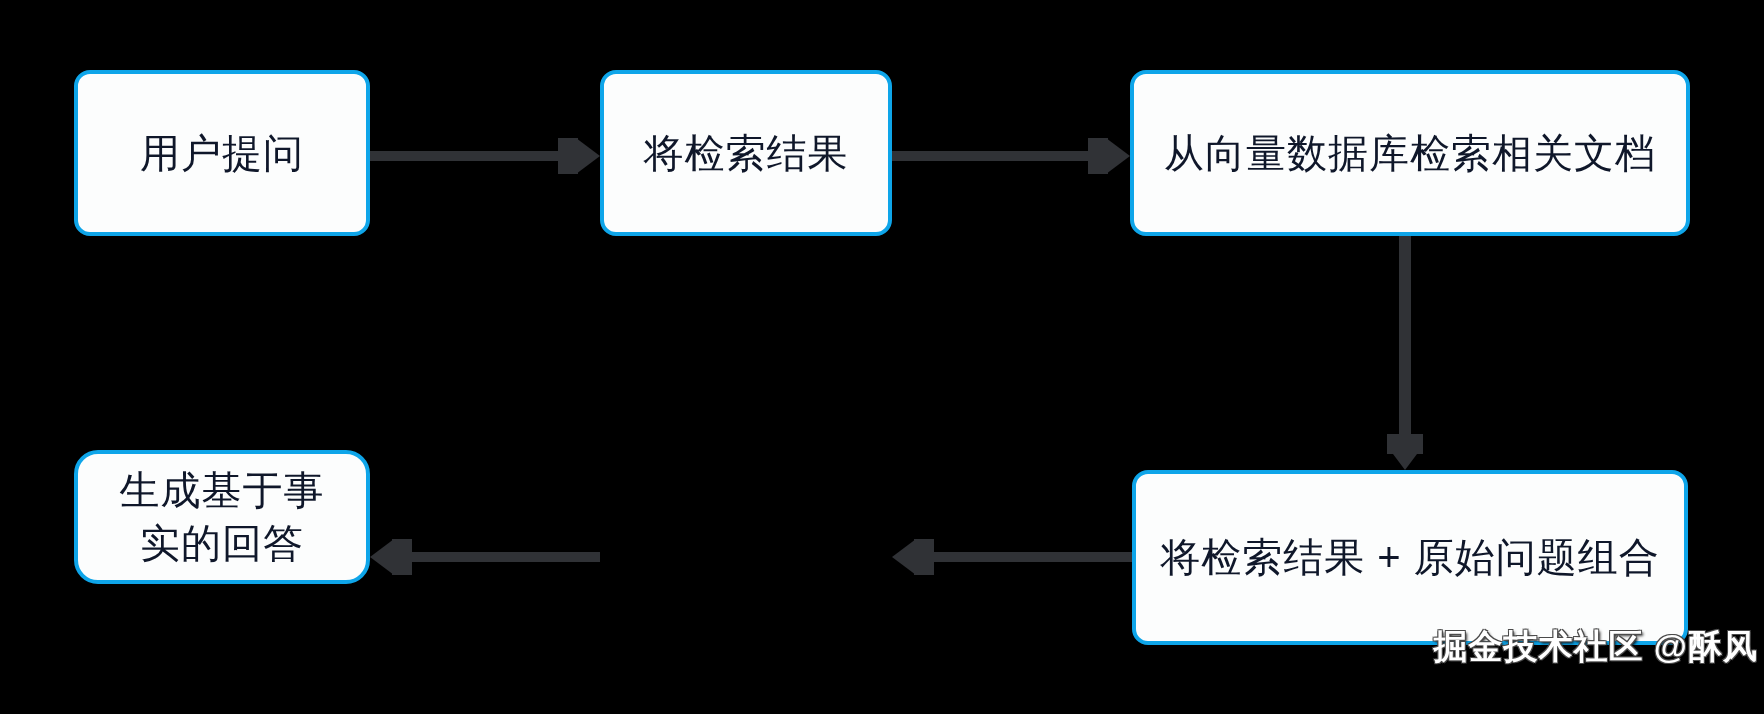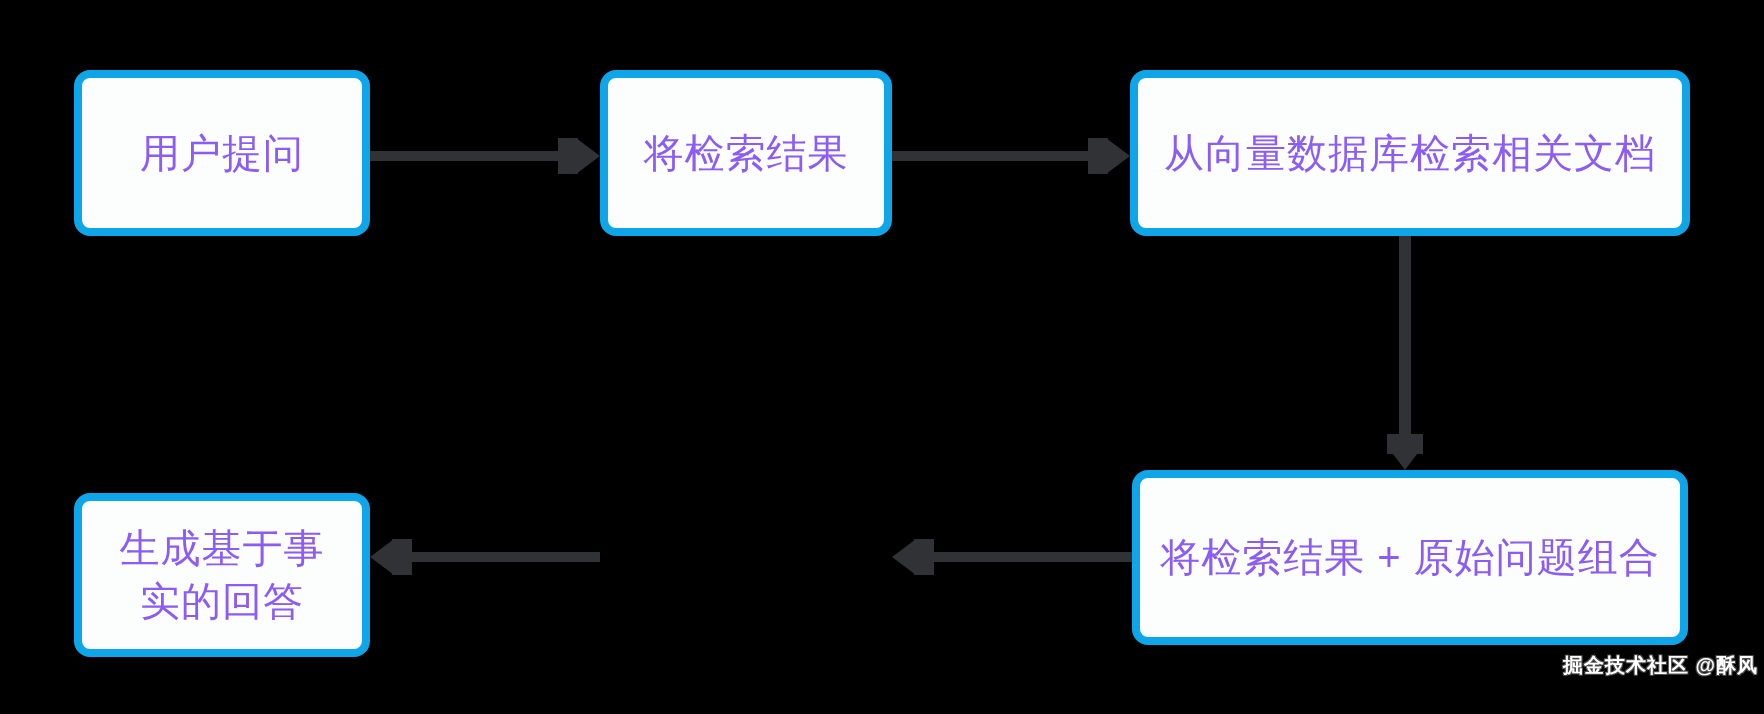--- a/index.html
+++ b/index.html
@@ -20,45 +20,45 @@
     left: 0;
     top: 0;
     width: 1764px;
     height: 714px;
     display: block;
   }
   .node {
     position: absolute;
     box-sizing: border-box;
     background: #fcfdfd;
-    border: 8px solid #0ea5e9;
+    border: 4px solid #0ea5e9;
     border-radius: 16px;
     display: flex;
     align-items: center;
     justify-content: center;
     text-align: center;
-    color: #8b5cf6;
+    color: #0f172a;
     font-size: 40px;
     line-height: 1.32;
     letter-spacing: 1px;
     white-space: pre-line;
     z-index: 2;
   }
   .n1 { left: 74px;   top: 70px;  width: 296px; height: 166px; }
   .n2 { left: 600px;  top: 70px;  width: 292px; height: 166px; }
   .n3 { left: 1130px; top: 70px;  width: 560px; height: 166px; }
   .n4 { left: 1132px; top: 470px; width: 556px; height: 175px; }
   .n5 { left: 600px;  top: 470px; width: 292px; height: 175px; }
-  .n6 { left: 74px;   top: 493px; width: 296px; height: 164px; }
+  .n6 { left: 74px;   top: 450px; width: 296px; height: 134px; border-radius: 24px; }
   .watermark {
     position: absolute;
     right: 6px;
-    top: 652px;
+    top: 624px;
     color: #ffffff;
-    font-size: 20px;
+    font-size: 34px;
     font-weight: bold;
     letter-spacing: 1px;
     z-index: 3;
     text-shadow:
       1px 1px 0 #4a4a4a,
      -1px -1px 0 #4a4a4a,
       1px -1px 0 #4a4a4a,
      -1px 1px 0 #4a4a4a,
       2px 2px 3px rgba(0,0,0,0.9);
   }

